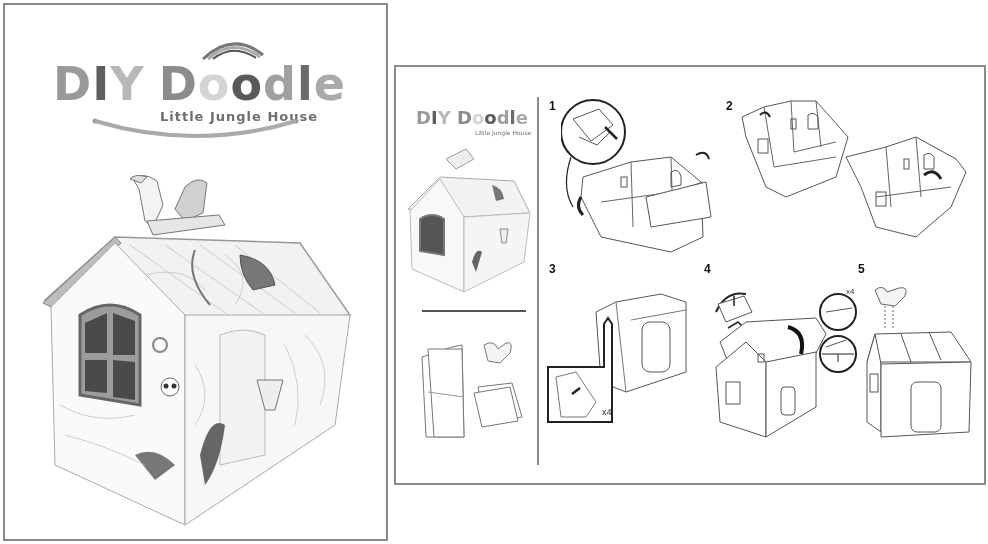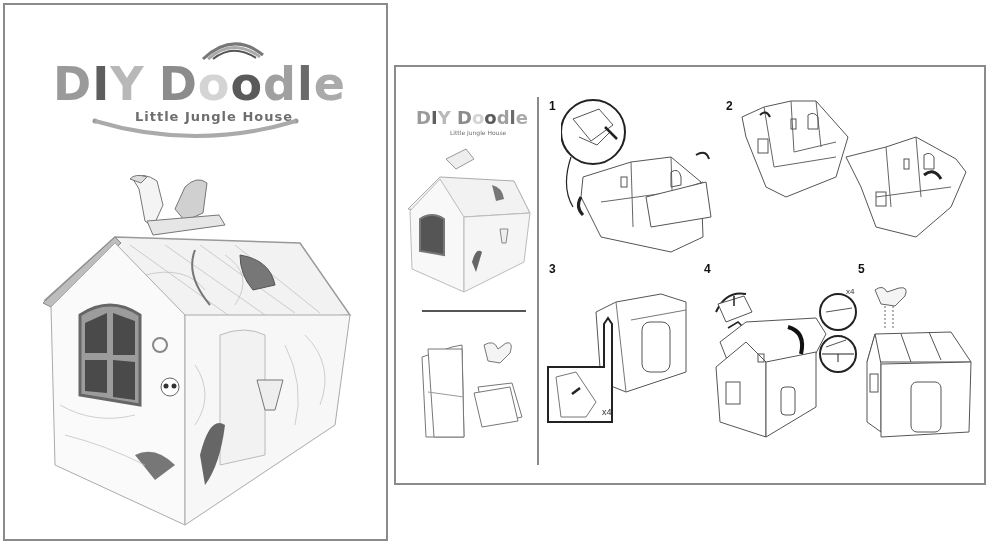--- a/index.html
+++ b/index.html
@@ -4,21 +4,21 @@
 <style>
   html, body { margin:0; padding:0; background:#ffffff; }
   body { width:988px; height:544px; position:relative; overflow:hidden; font-family:"DejaVu Sans", sans-serif; }
   .panel { position:absolute; background:#fff; border:2px solid #8a8a8a; box-sizing:border-box; }
   #cover { left:3px; top:3px; width:385px; height:538px; }
   #instr { left:394px; top:65px; width:592px; height:420px; }
 
   
   .logo { position:absolute; font-family:"DejaVu Sans", sans-serif; font-weight:bold; white-space:nowrap; }
   .logo .l { display:inline-block; }
-  .logo .sub { position:absolute; font-weight:bold; color:#6e6e6e; white-space:nowrap; }
+  .logo .sub { position:absolute; font-weight:bold; color:#6e6e6e; white-space:nowrap;margin-left:25px; }
   .big-logo { left:48px; top:52px; font-size:46px; letter-spacing:1px; }
   .big-logo .sub { left:82px; top:52px; font-size:13px; font-weight:bold; }
   .big-logo svg { position:absolute; left:35px; top:40px; }
   .small-logo { left:20px; top:40px; font-size:18px; }
   .small-logo .sub { left:34px; top:22px; font-size:6px; font-weight:normal; }
 
   .divider-v { position:absolute; left:141px; top:30px; width:1.5px; height:368px; background:#8a8a8a; }
   .divider-h { position:absolute; left:26px; top:243px; width:104px; height:1.5px; background:#555; }
   .step-num { position:absolute; font-weight:bold; font-size:12px; color:#111; font-family:"Liberation Sans", sans-serif; }
   .ill { position:absolute; }

